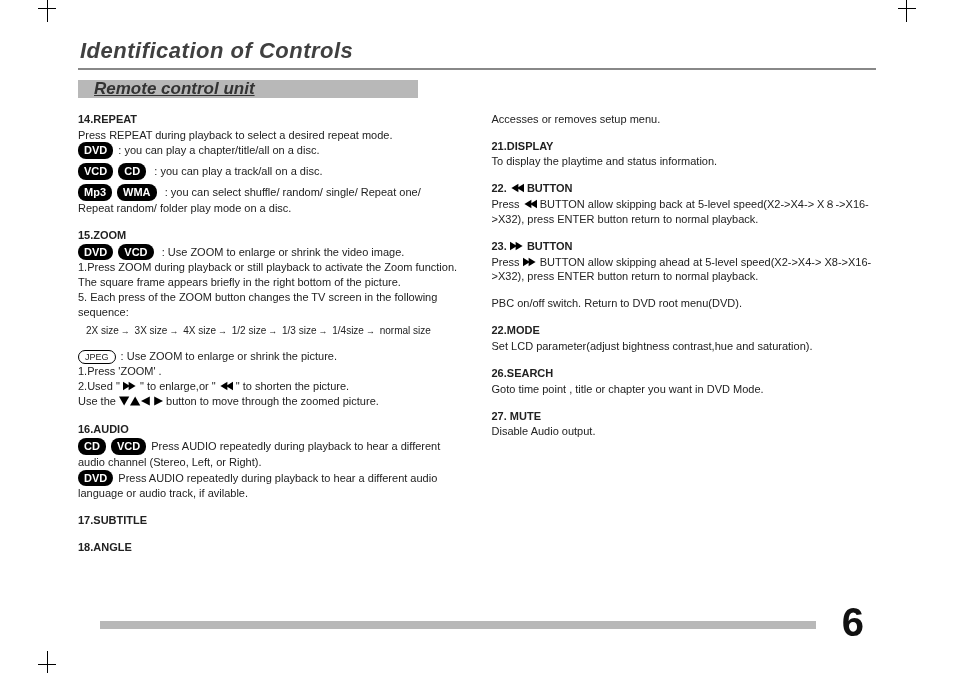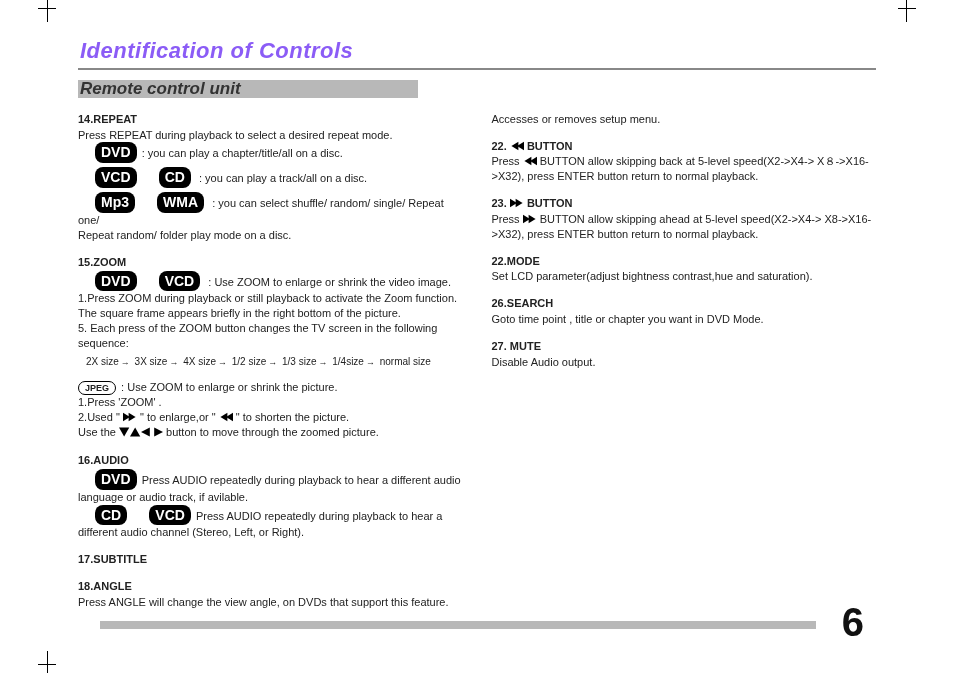--- a/index.html
+++ b/index.html
@@ -19,42 +19,42 @@
   .crop-tr-h{right:38px;top:8px;width:18px;height:1px}
   .crop-bl-v{left:47px;bottom:0;width:1px;height:22px}
   .crop-bl-h{left:38px;bottom:8px;width:18px;height:1px}
 
   .page{
     position:absolute;left:78px;top:36px;right:78px;bottom:30px;
   }
   .title{
     font-size:22px;font-weight:bold;font-style:italic;
     font-family:"Arial Black",Arial,sans-serif;
-    letter-spacing:.5px;margin:0 0 2px 2px;color:#8b5cf6;
+    letter-spacing:.5px;margin:0 0 2px 2px;color:#404040;
   }
   .title-rule{height:2px;background:#888;margin-bottom:6px}
   .subtitle-wrap{position:relative;height:26px;margin-bottom:10px}
   .subtitle-bar{position:absolute;left:0;top:4px;width:340px;height:18px;background:#b8b8b8}
   .subtitle{
     position:relative;font-size:17px;font-weight:bold;font-style:italic;
     font-family:"Arial Black",Arial,sans-serif;color:#333;
-    padding-left:2px;line-height:26px;
+    padding-left:16px;line-height:26px;text-decoration:underline;
   }
   .cols{display:flex;gap:29px}
   .col{flex:1;min-width:0}
   .sec{margin-bottom:12px}
   .h{font-weight:bold;font-size:11px;margin-bottom:1px}
   .pill{
     display:inline-block;background:#000;color:#fff;border-radius:8px;
-    font-size:14px;font-weight:bold;padding:1px 6px;margin:0 2px 0 17px;
+    font-size:11px;font-weight:bold;padding:1px 6px;margin:0 2px 0 0;
     vertical-align:baseline;white-space:nowrap;
   }
   .pill-outline{
     display:inline-block;border:1.2px solid #000;border-radius:8px;
-    font-size:9px;font-weight:bold;padding:0 6px;margin:0 2px 0 0;
+    font-size:9px;font-weight:normal;padding:0 6px;margin:0 2px 0 0;
     vertical-align:baseline;white-space:nowrap;
   }
   .seq{font-size:10px;margin:4px 0 12px 8px;color:#222}
   .arrow{font-size:9px;margin:0 2px}
   .footer{position:absolute;left:0;right:0;bottom:0;height:30px}
   .footer-rule{position:absolute;left:22px;right:60px;top:8px;height:8px;background:#b8b8b8}
   .page-num{
     position:absolute;right:12px;top:-18px;
     font-size:40px;font-weight:bold;font-family:"Arial Black",Arial,sans-serif;color:#111;
   }
@@ -151,43 +151,46 @@
               <polygon points="60,6 48,0 48,12" fill="#000"></polygon>
             </svg>
           </span>
           <span> button to move through the zoomed picture.</span>
         </div>
       </div>
 
       <div class="sec">
         <div class="h">16.AUDIO</div>
         <div>
-          <span class="pill">DVD</span>
-          <span>Press AUDIO repeatedly during playback to hear a different audio language or audio track, if avilable.</span>
-        </div>
-        <div>
           <span class="pill">CD</span>
           <span class="pill">VCD</span>
           <span>Press AUDIO repeatedly during playback to hear a different audio channel (Stereo, Left, or Right).</span>
         </div>
+        <div>
+          <span class="pill">DVD</span>
+          <span>Press AUDIO repeatedly during playback to hear a different audio language or audio track, if avilable.</span>
+        </div>
       </div>
 
       <div class="sec">
         <div class="h">17.SUBTITLE</div>
       </div>
 
       <div class="sec">
         <div class="h">18.ANGLE</div>
-        <div>Press ANGLE will change the view angle, on DVDs that support this feature.</div>
       </div>
     </div>
 
     <div class="col">
       <div class="sec">
         <div>Accesses or removes setup menu.</div>
+      </div>
+      <div class="sec">
+        <div class="h">21.DISPLAY</div>
+        <div>To display the playtime and status information.</div>
       </div>
       <div class="sec">
         <div class="h">
           <span>22. </span>
           <svg class="ic" viewBox="0 0 20 12">
               <polygon points="12,0 2,6 12,12" fill="#000"></polygon>
               <polygon points="20,0 10,6 20,12" fill="#000"></polygon>
             </svg>
           <span> BUTTON</span>
         </div>
@@ -212,20 +215,21 @@
         <div>
           <span>Press </span>
           <svg class="ic" viewBox="0 0 20 12">
               <polygon points="0,0 10,6 0,12" fill="#000"></polygon>
               <polygon points="8,0 18,6 8,12" fill="#000"></polygon>
             </svg>
           <span> BUTTON allow skipping ahead at 5-level speed(X2-&gt;X4-&gt; X8-&gt;X16-&gt;X32), press ENTER button return to normal playback.</span>
         </div>
       </div>
       <div class="sec">
+        <div>PBC on/off switch. Return to DVD root menu(DVD).</div>
       </div>
       <div class="sec">
         <div class="h">22.MODE</div>
         <div>Set LCD parameter(adjust bightness contrast,hue and saturation).</div>
       </div>
       <div class="sec">
         <div class="h">26.SEARCH</div>
         <div>Goto time point , title or chapter you want in DVD Mode.</div>
       </div>
       <div class="sec">

